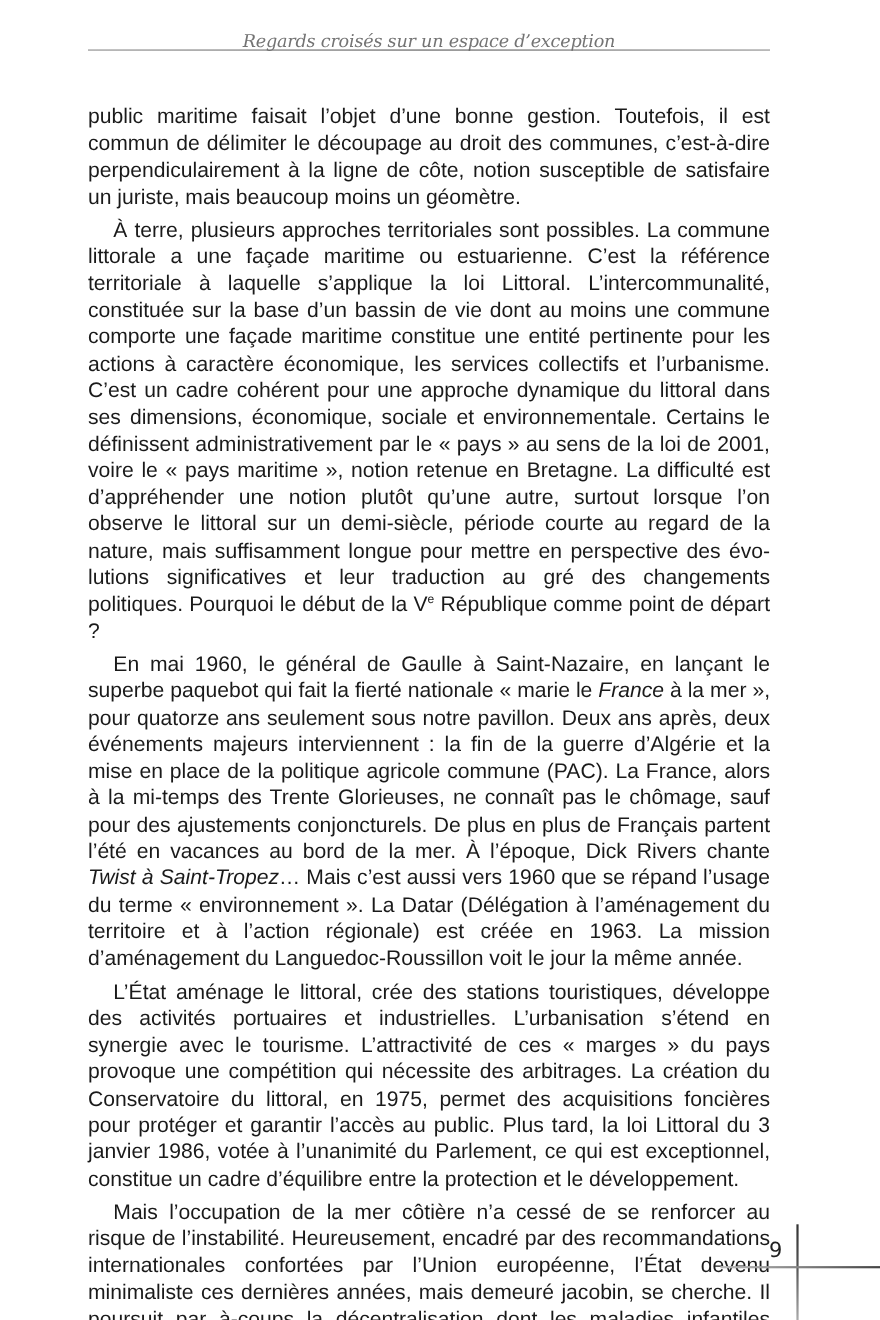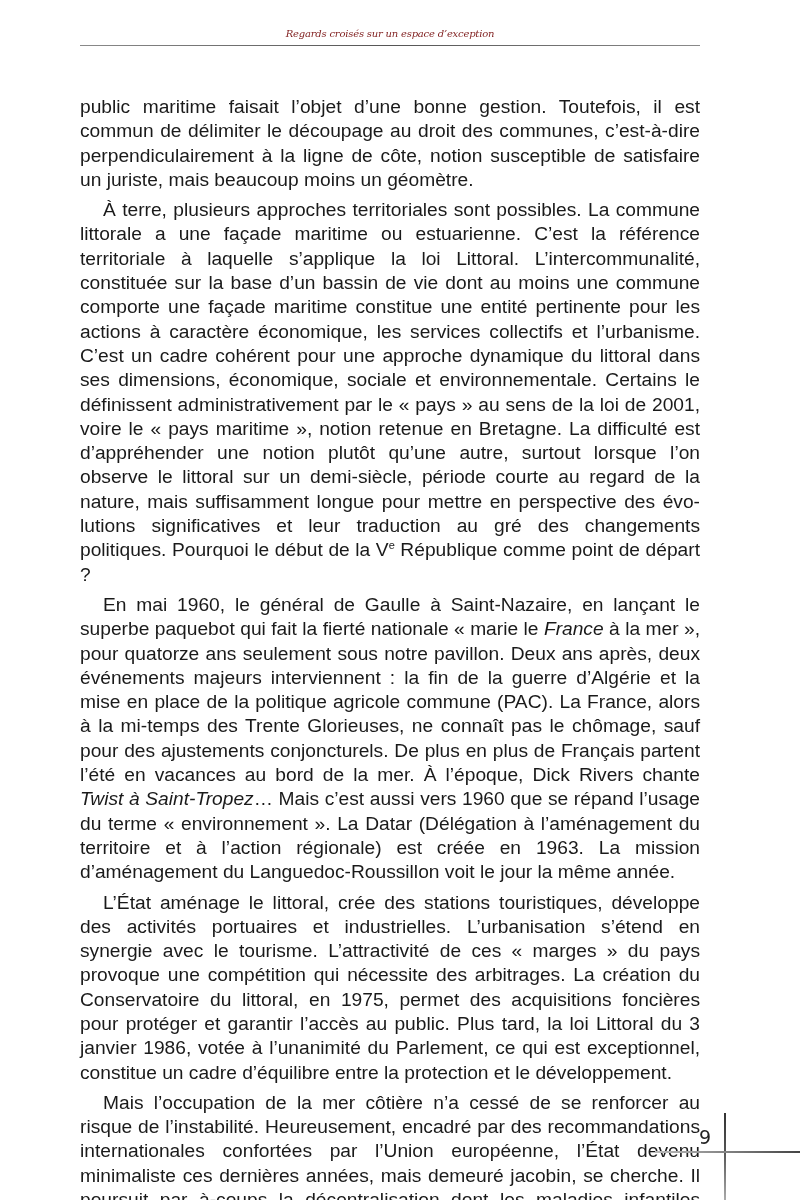--- a/index.html
+++ b/index.html
@@ -6,22 +6,22 @@
   body { width: 800px; height: 1200px; position: relative; overflow: hidden; }
   .header {
     position: absolute; left: 80px; top: 28px; width: 620px; height: 18px;
   }
   .header-rule {
     position: absolute; left: 80px; top: 45px; width: 620px; height: 1px;
     background: linear-gradient(90deg, #8a8a8a, #555 50%, #8a8a8a);
   }
   .header-title {
     position: absolute; left: 0; right: 0; top: 0; text-align: center;
-    font-family: "DejaVu Serif", serif; font-style: italic; font-size: 10px;
-    color: #7f1d1d; letter-spacing: -0.2px;
+    font-family: "DejaVu Serif", serif; font-style: italic; font-size: 16px;
+    color: #737373; letter-spacing: -0.2px;
   }
   .body-text {
     position: absolute; left: 80px; top: 95px; width: 620px;
     font-family: Liberation Sans, sans-serif; font-size: 19.2px; line-height: 24.3px;
     color: #1a1a1a; text-align: justify; hyphens: manual;
   }
   .body-text p { margin: 0 0 6px 0; text-indent: 23px; }
   .body-text p.first { text-indent: 0; }
   sup { font-size: 11px; line-height: 0; vertical-align: 7px; }
   .folio-num {

